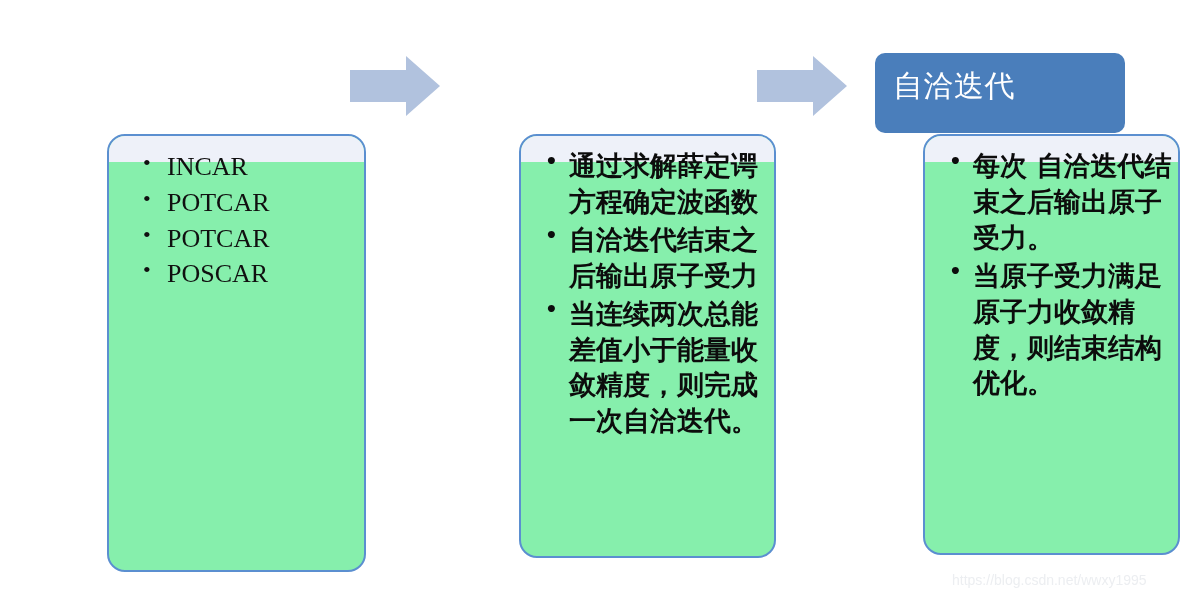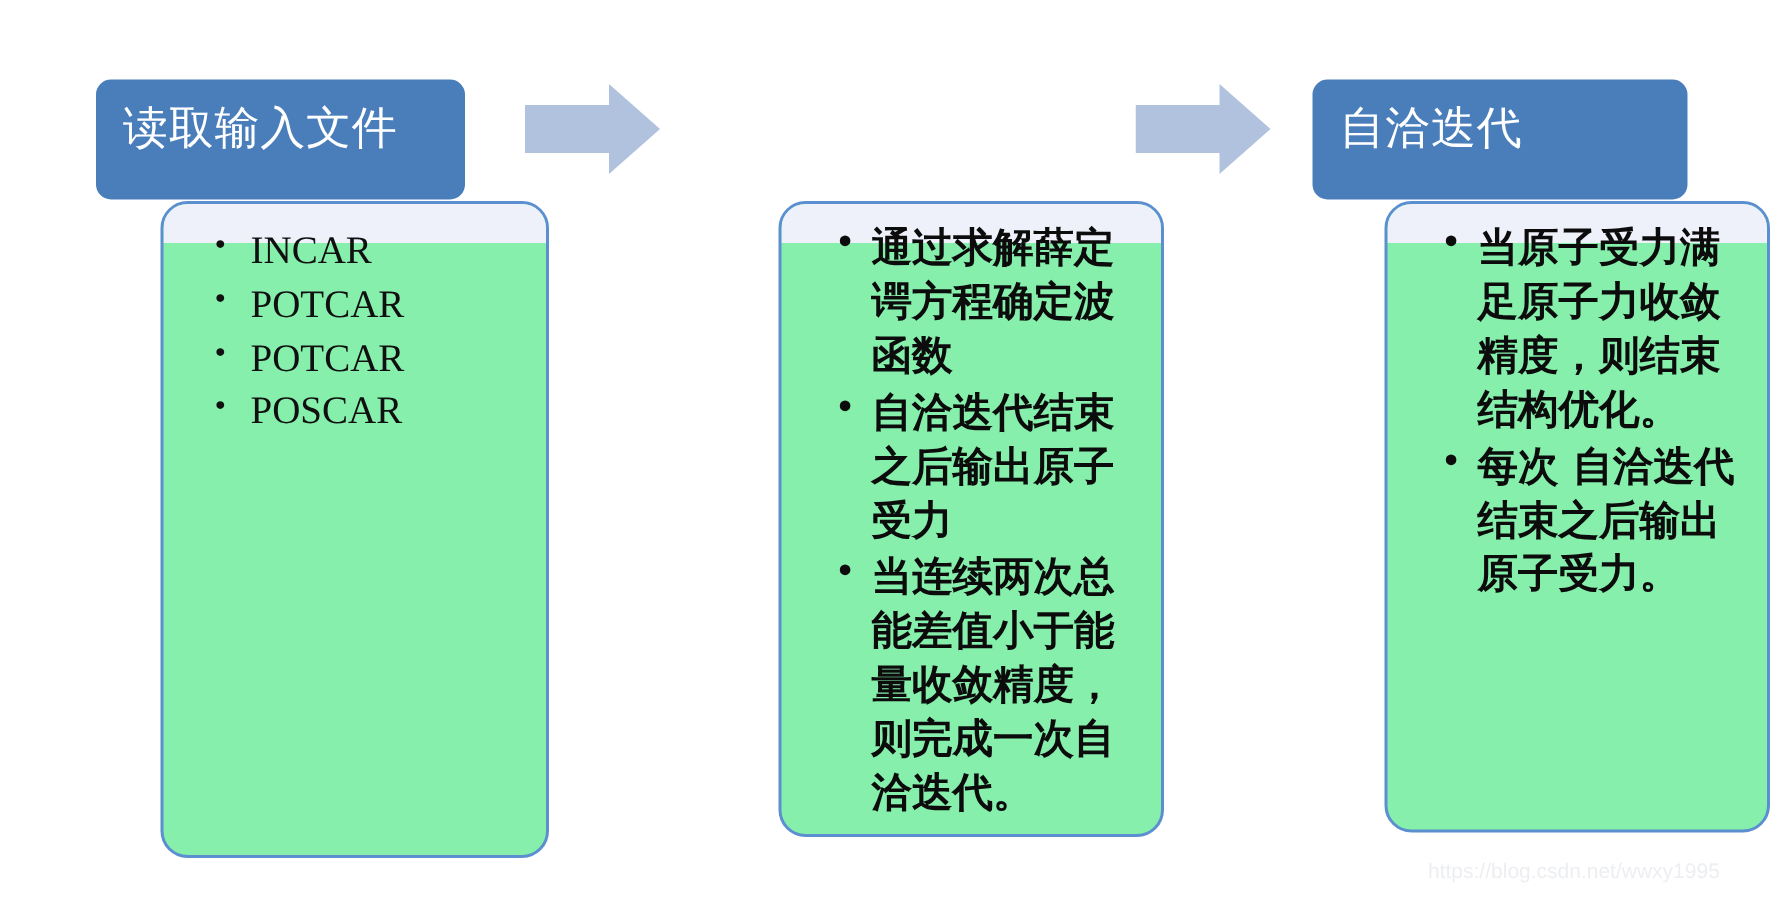--- a/index.html
+++ b/index.html
@@ -78,21 +78,21 @@
   .list-serif li::before {
     content: "\2022";
     position: absolute;
     left: 34px;
     top: -1px;
     font-size: 22px;
     color: #101010;
   }
 
   
-  .list-cjk { padding: 12px 0 0 12px; }
+  .list-cjk { padding: 12px 0 0 0; }
   .list-cjk li {
     position: relative;
     font-family: "DejaVu Sans", "Liberation Sans", sans-serif;
     font-weight: bold;
     font-size: 27px;
     line-height: 1.33;
     color: #0c0c0c;
     padding-left: 48px;
     padding-right: 6px;
     margin-bottom: 2px;
@@ -123,23 +123,20 @@
     color: #eceef1;
     white-space: nowrap;
     z-index: 5;
   }
 </style>
 </head>
 <body>
 
 <div id="canvas">
 
-  <div class="panel-header" style="left:64px; top:53px; width:246px; height:80px; padding:18px 0 0 18px;">
-    <span class="panel-header-label">读取输入文件</span>
-  </div>
 
   <div class="panel-body" style="left:107px; top:134px; width:259px; height:438px;">
     <div class="panel-body-tint"></div>
     <ul class="panel-list list-serif">
       <li>INCAR</li>
       <li>POTCAR</li>
       <li>POTCAR</li>
       <li>POSCAR</li>
     </ul>
   </div>
@@ -166,20 +163,20 @@
     </svg>
   </div>
 
   <div class="panel-header" style="left:875px; top:53px; width:250px; height:80px; padding:18px 0 0 18px;">
     <span class="panel-header-label">自洽迭代</span>
   </div>
 
   <div class="panel-body" style="left:923px; top:134px; width:257px; height:421px;">
     <div class="panel-body-tint"></div>
     <ul class="panel-list list-cjk">
+      <li>每次 自洽迭代结束之后输出原子受力。</li>
       <li>当原子受力满足原子力收敛精度，则结束结构优化。</li>
-      <li>每次 自洽迭代结束之后输出原子受力。</li>
     </ul>
   </div>
 
   <div class="watermark" style="left:952px; top:572px;">https://blog.csdn.net/wwxy1995</div>
 
 </div>
 
 </body></html>

